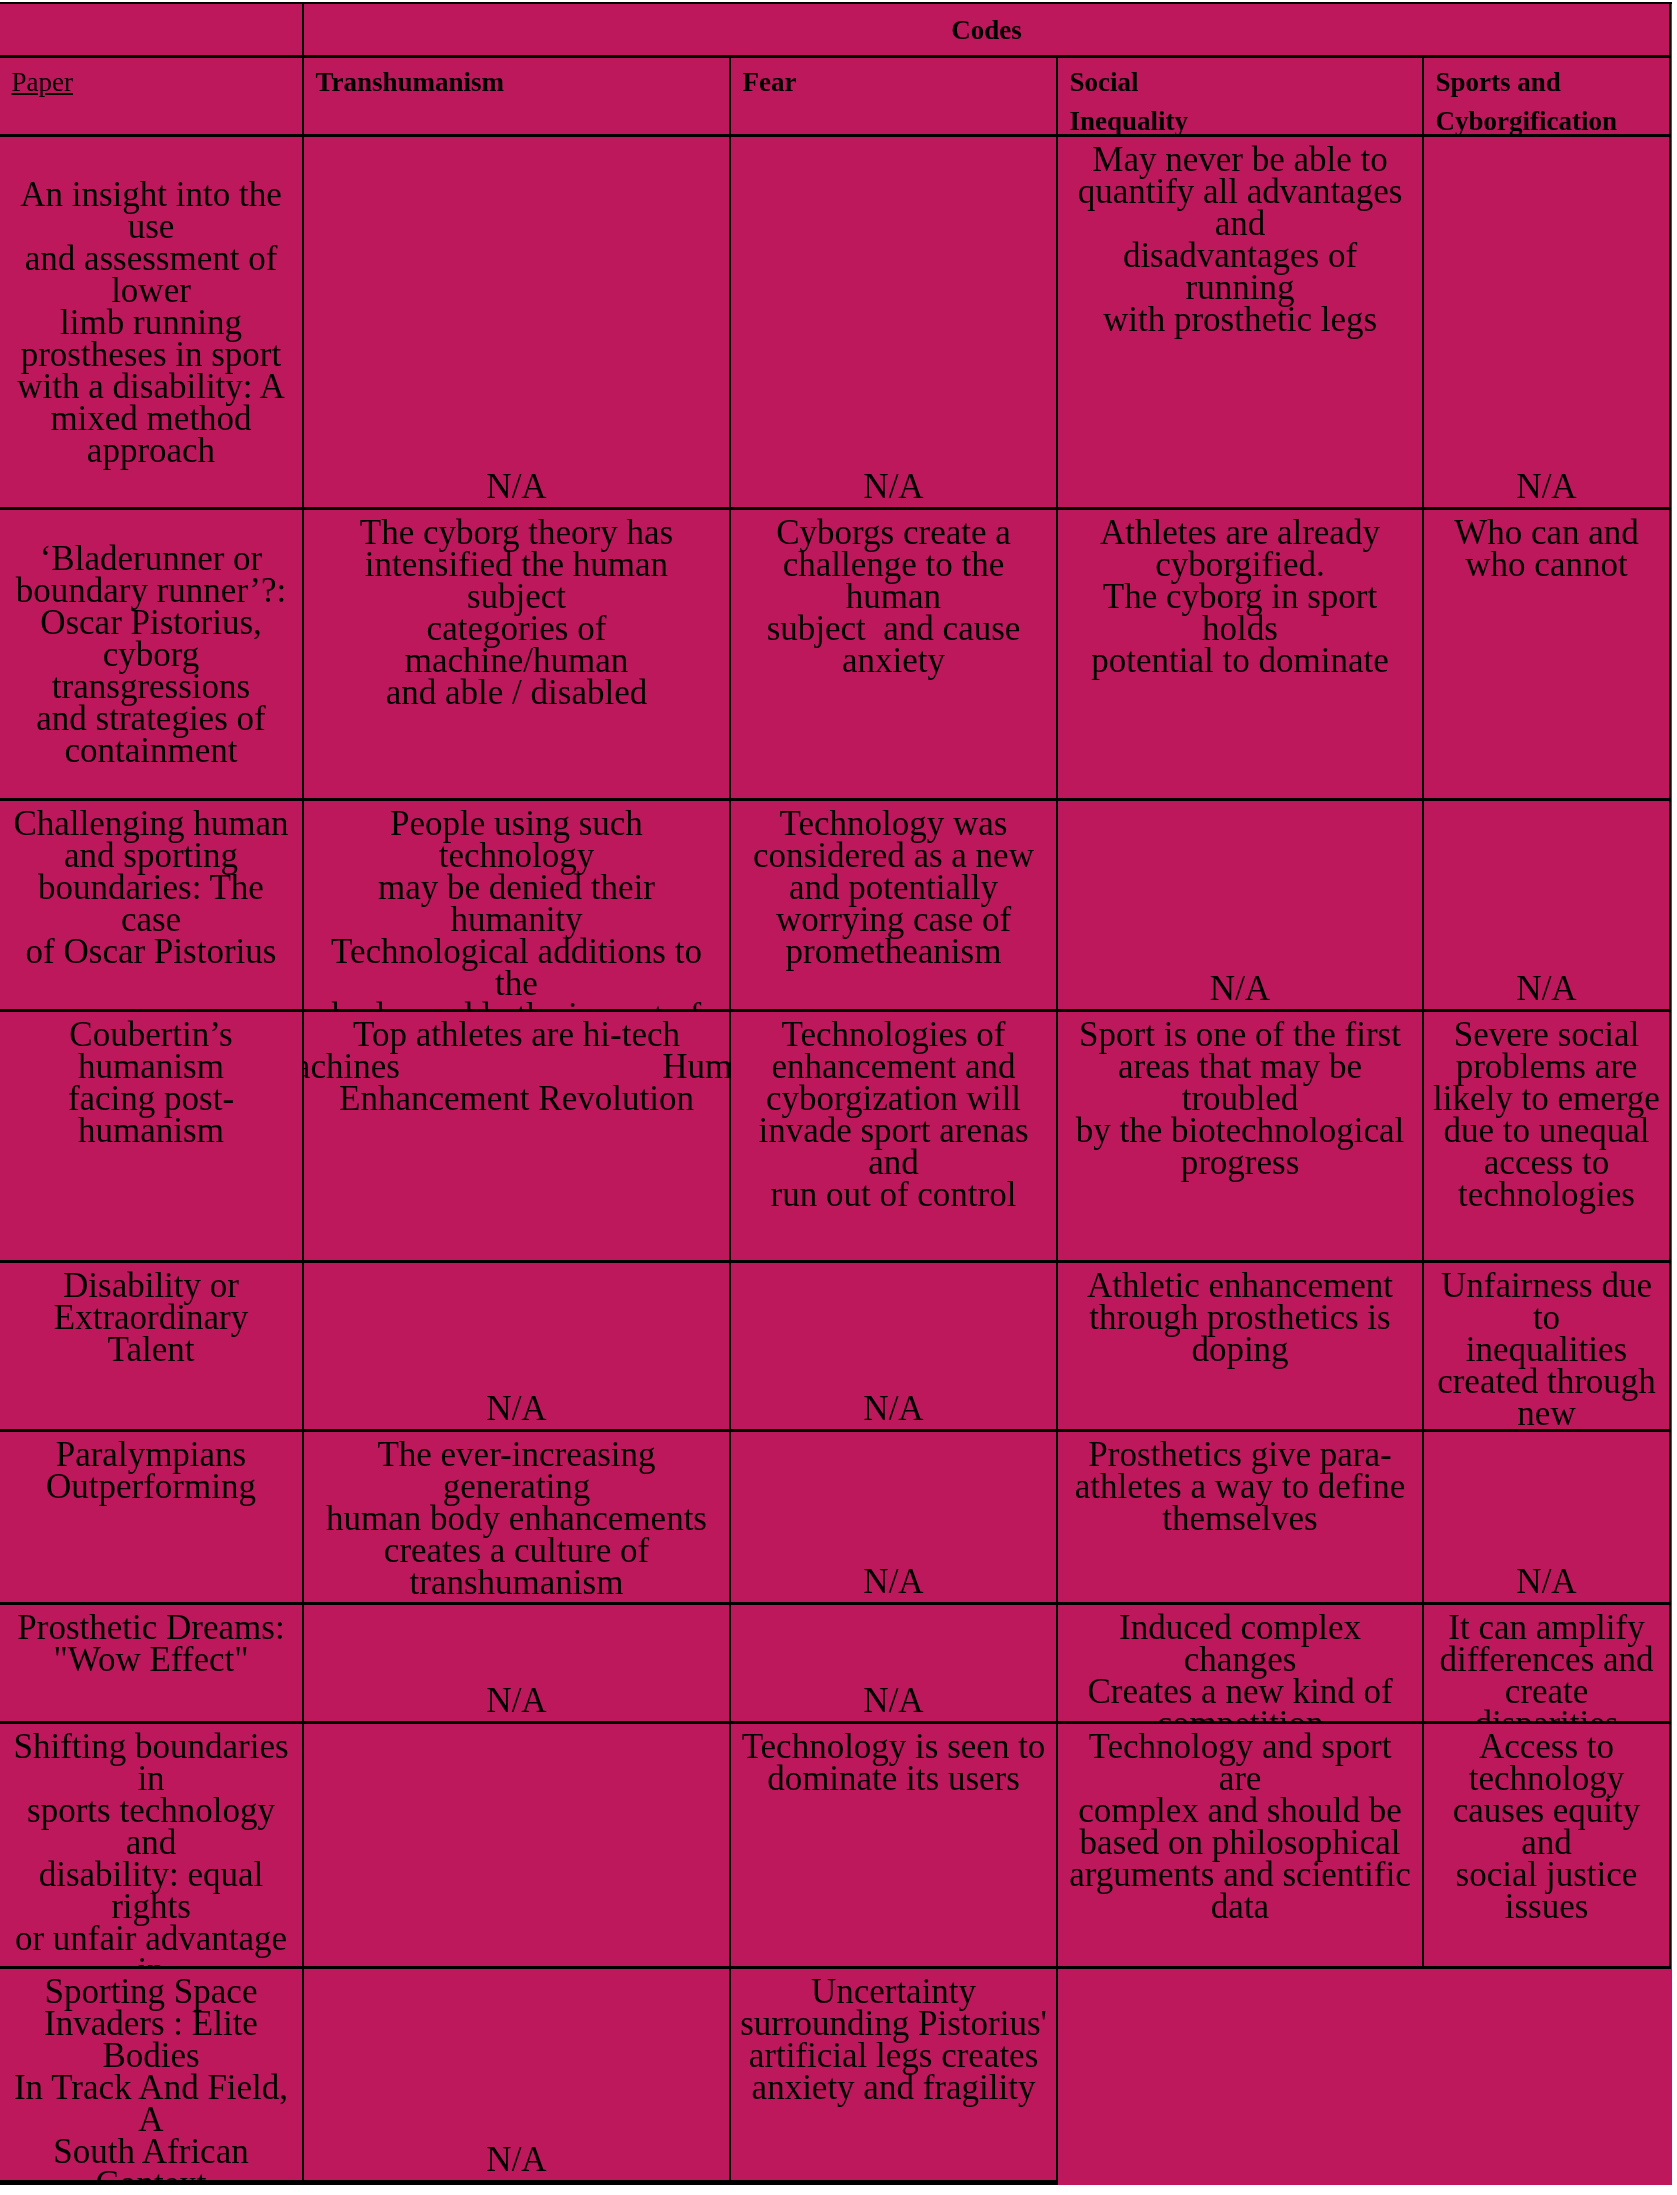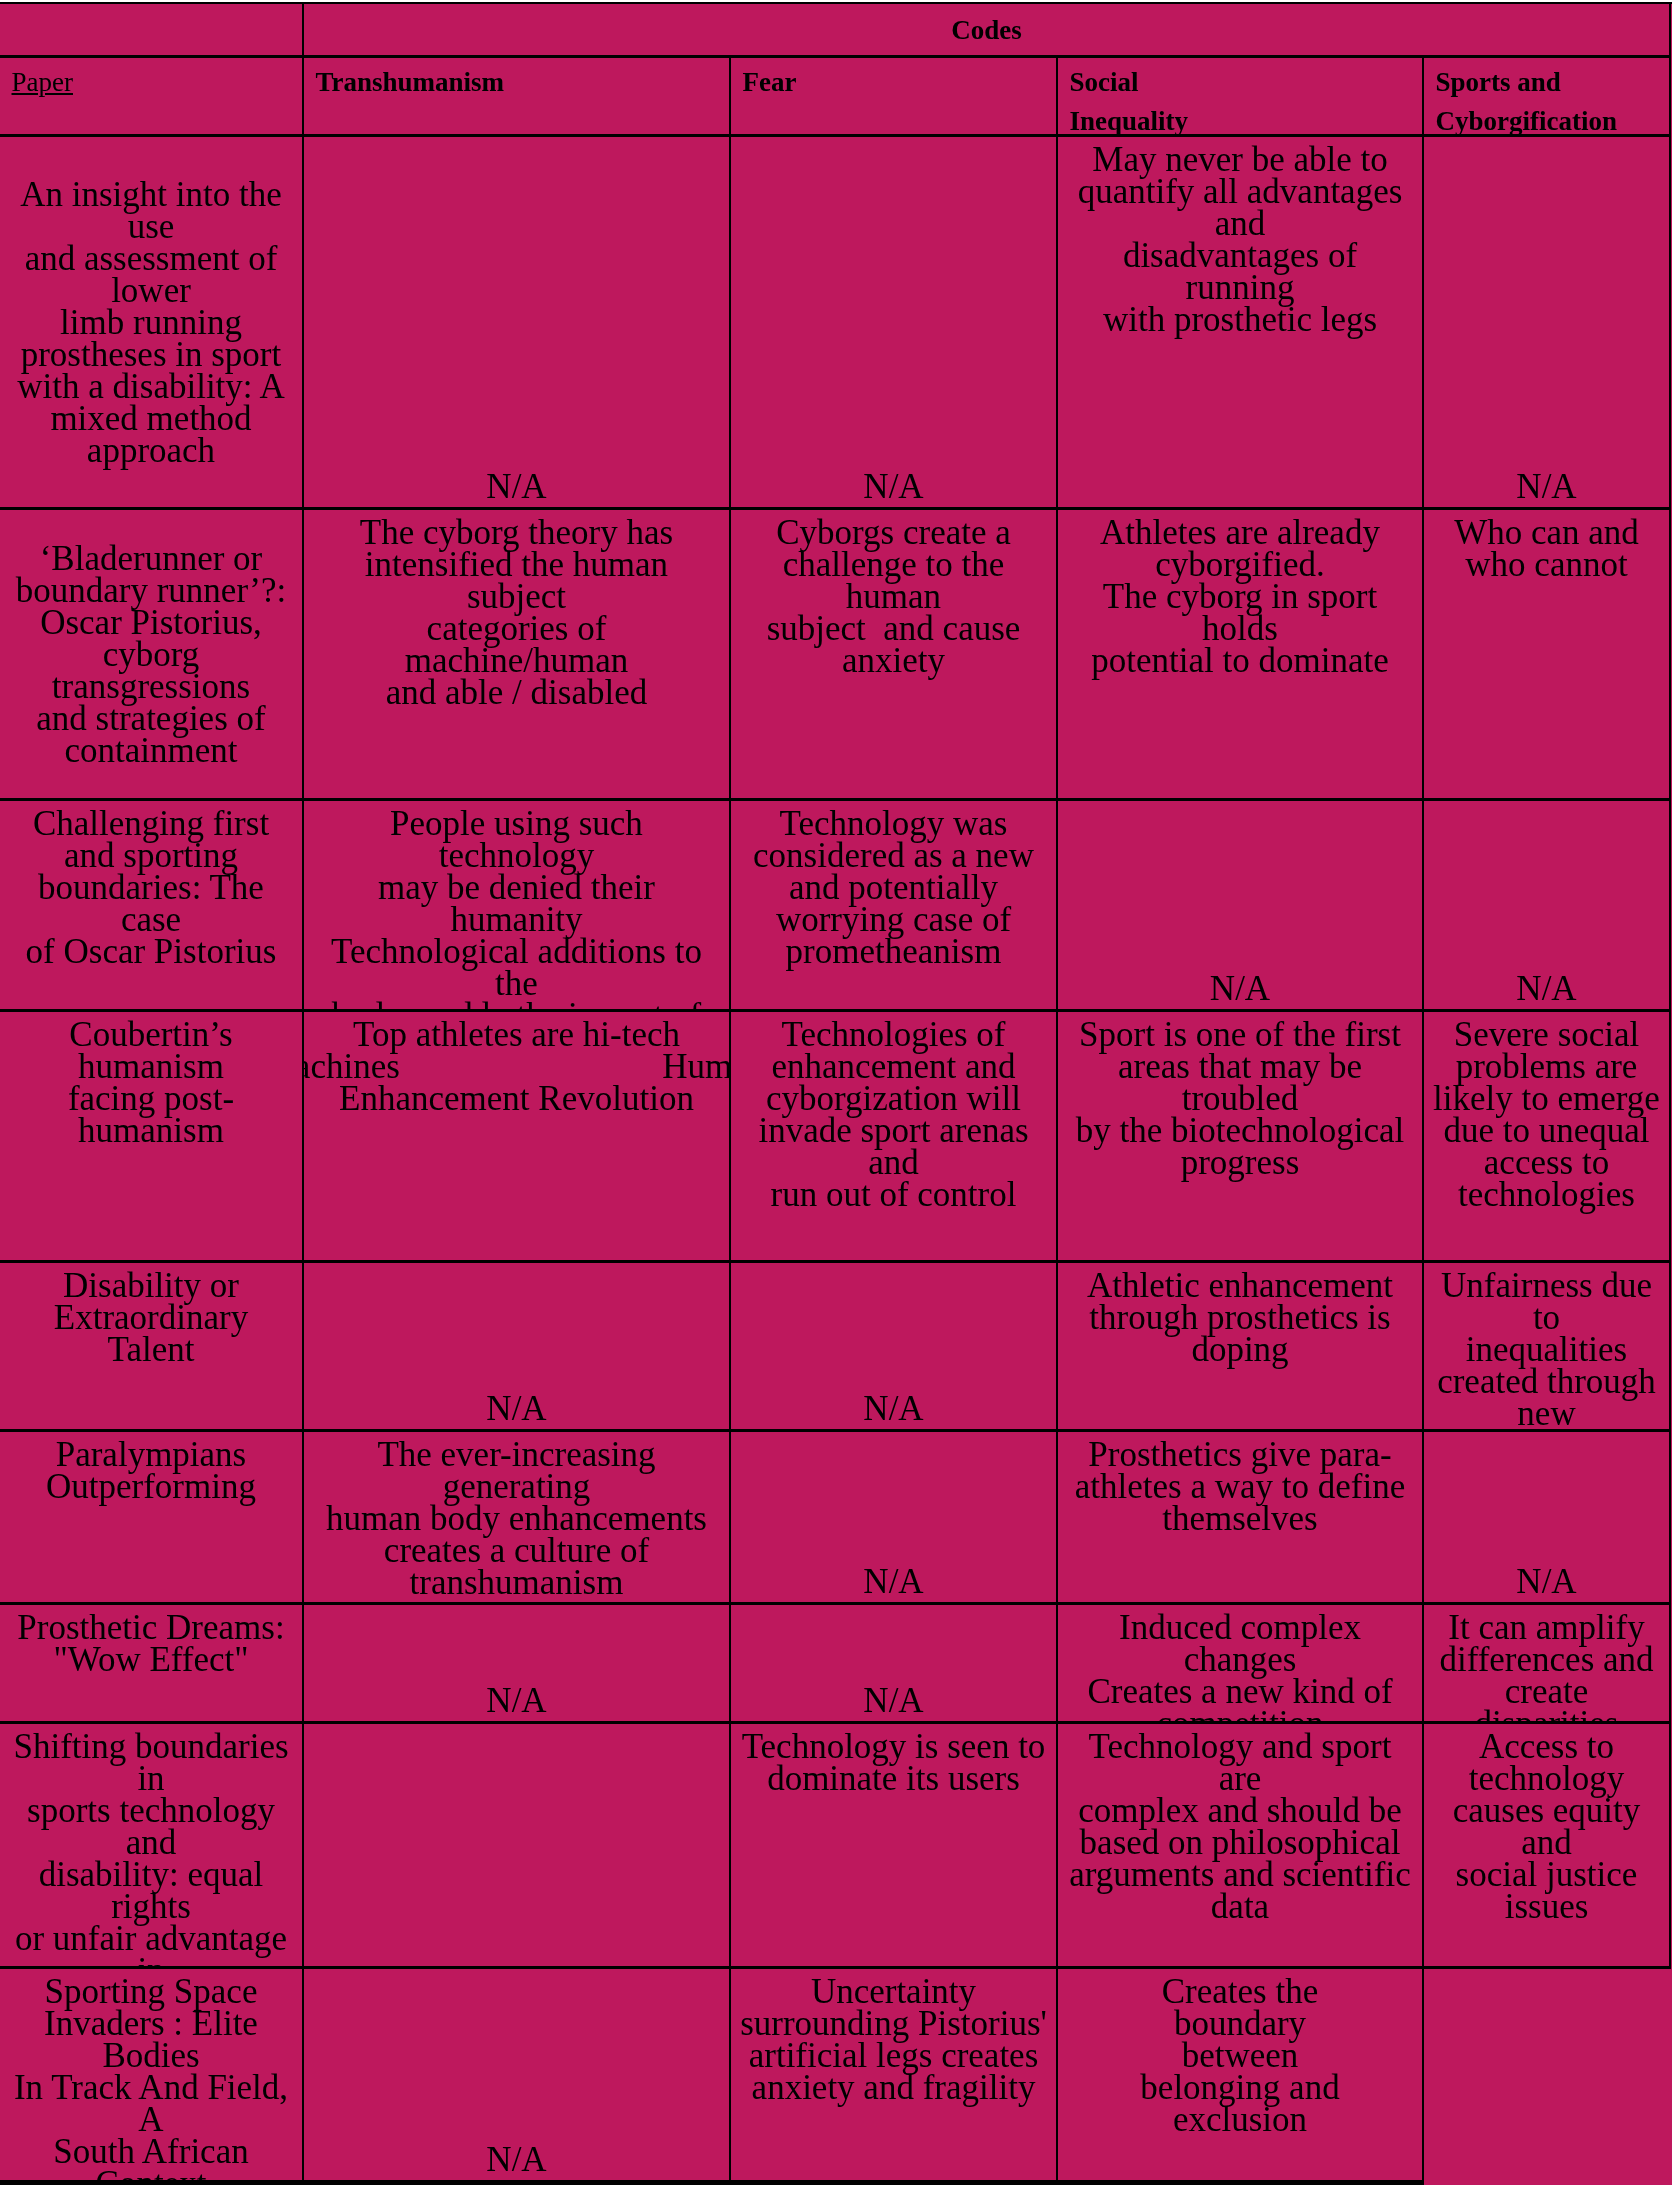--- a/index.html
+++ b/index.html
@@ -105,21 +105,21 @@
 challenge to the human
 subject&nbsp; and cause
 anxiety</div>
   <div class="cell">Athletes are already
 cyborgified.
 The cyborg in sport holds
 potential to dominate</div>
   <div class="cell">Who can and
 who cannot</div>
 
-  <div class="cell">Challenging first
+  <div class="cell">Challenging human
 and sporting
 boundaries: The case
 of Oscar Pistorius</div>
   <div class="cell">People using such technology
 may be denied their humanity
 Technological additions to the
 body muddy the impact of the
 sport spectacle</div>
   <div class="cell">Technology was
 considered as a new
@@ -207,20 +207,15 @@
 
   <div class="cell row-last">Sporting Space
 Invaders : Elite Bodies
 In Track And Field, A
 South African Context</div>
   <div class="cell row-last va-bottom">N/A</div>
   <div class="cell row-last">Uncertainty
 surrounding Pistorius'
 artificial legs creates
 anxiety and fragility</div>
-  <div class="cell row-last">Creates the
-boundary
-between
-belonging and
-exclusion</div>
 
 </div>
 
 
 </body></html>

